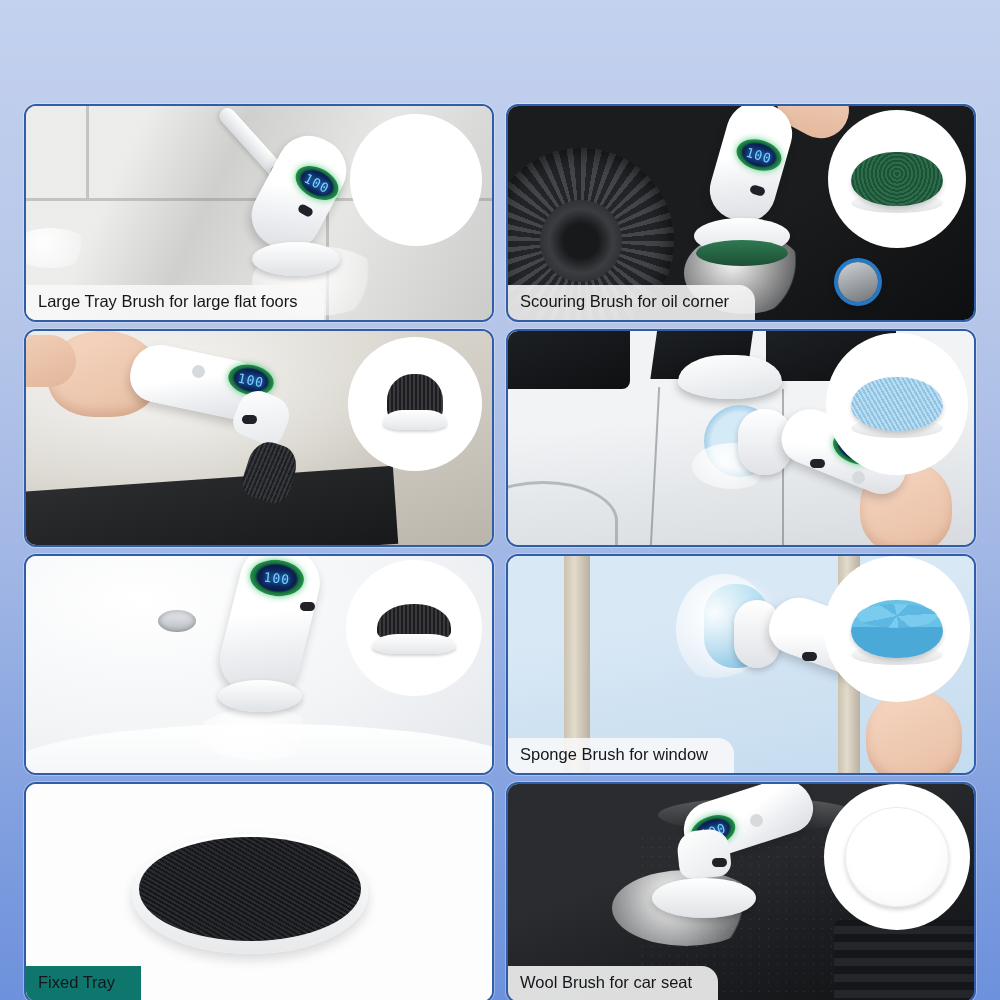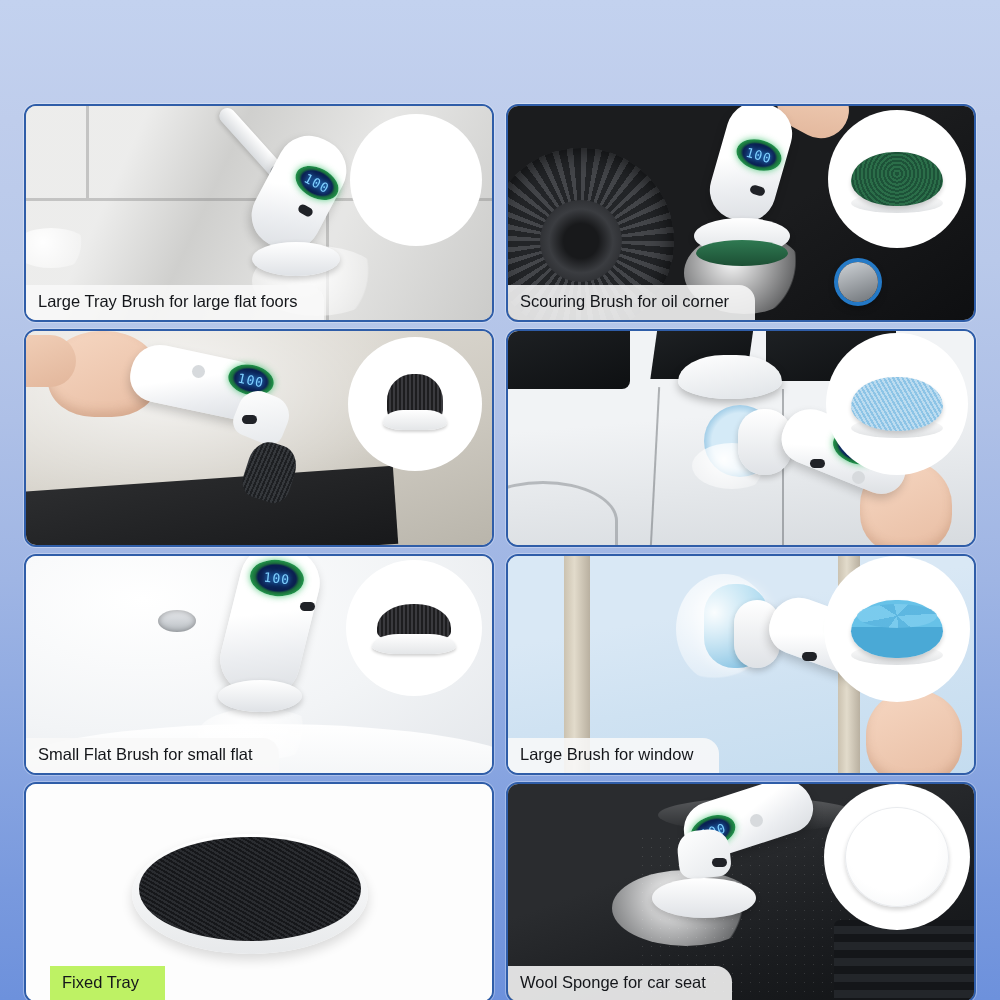--- a/index.html
+++ b/index.html
@@ -75,23 +75,22 @@
     max-width: 86%;
     padding: 7px 26px 9px 12px;
     background: rgba(248,248,248,0.88);
     border-top-right-radius: 16px;
     font-size: 16.5px;
     color: #14161a;
     white-space: nowrap;
     z-index: 9;
   }
   .caption.plain {
-    background: #bef264;
+    background: #0f766e;
     border-top-right-radius: 0;
-    margin-left: 24px;
   }
 
   
   .inset {
     position: absolute;
     border-radius: 50%;
     background: #ffffff;
     overflow: hidden;
     z-index: 8;
     display: flex;
@@ -539,21 +538,20 @@
         <div class="suds" style="left:172px;top:152px;width:120px;height:52px;"></div>
       </div>
 
       <div class="inset" style="right:10px;top:4px;width:136px;height:136px;">
         <div class="puck">
           <div class="bristles"></div>
           <div class="base"></div>
         </div>
       </div>
 
-      <div class="caption">Small Flat Brush for small flat</div>
     </div>
 
     <div class="card tall">
       <div class="scene">
         <div class="bg-window"></div>
         <div class="frame-v" style="left:56px;top:0;width:26px;height:221px;"></div>
         <div class="frame-v" style="left:330px;top:0;width:22px;height:221px;"></div>
 
         <div style="position:absolute;left:196px;top:28px;width:64px;height:84px;border-radius:30px;background:linear-gradient(160deg,#7cc8e9,#3f9ed2);box-shadow:0 0 14px rgba(255,255,255,0.6);"></div>
 
@@ -569,21 +567,21 @@
         <div class="hand" style="left:358px;top:134px;width:96px;height:94px;"></div>
         <div class="suds" style="left:168px;top:18px;width:96px;height:110px;"></div>
       </div>
 
       <div class="inset" style="right:4px;top:0;width:146px;height:146px;">
         <div class="pad sponge">
             <div class="rim"></div>
           </div>
       </div>
 
-      <div class="caption">Large Brush for window</div>
+      <div class="caption">Sponge Brush for window</div>
     </div>
 
     <div class="card tall">
       <div class="scene">
         <div class="bg-white"></div>
         <div class="tray" style="left:106px;top:50px;">
           <div class="velcro"></div>
         </div>
       </div>
       <div class="caption plain">Fixed Tray</div>
@@ -607,17 +605,17 @@
           <div class="dev-head" style="left:-4px;top:82px;width:104px;height:40px;"></div>
         </div>
 
         <div class="suds" style="left:104px;top:86px;width:148px;height:76px;"></div>
       </div>
 
       <div class="inset" style="right:4px;top:0;width:146px;height:146px;">
         <div class="pad wool" style="width:104px;height:100px;border-radius:50%;"></div>
       </div>
 
-      <div class="caption">Wool Sponge for car seat</div>
+      <div class="caption">Wool Brush for car seat</div>
     </div>
 
   </div>
 </div>
 
 </body></html>

